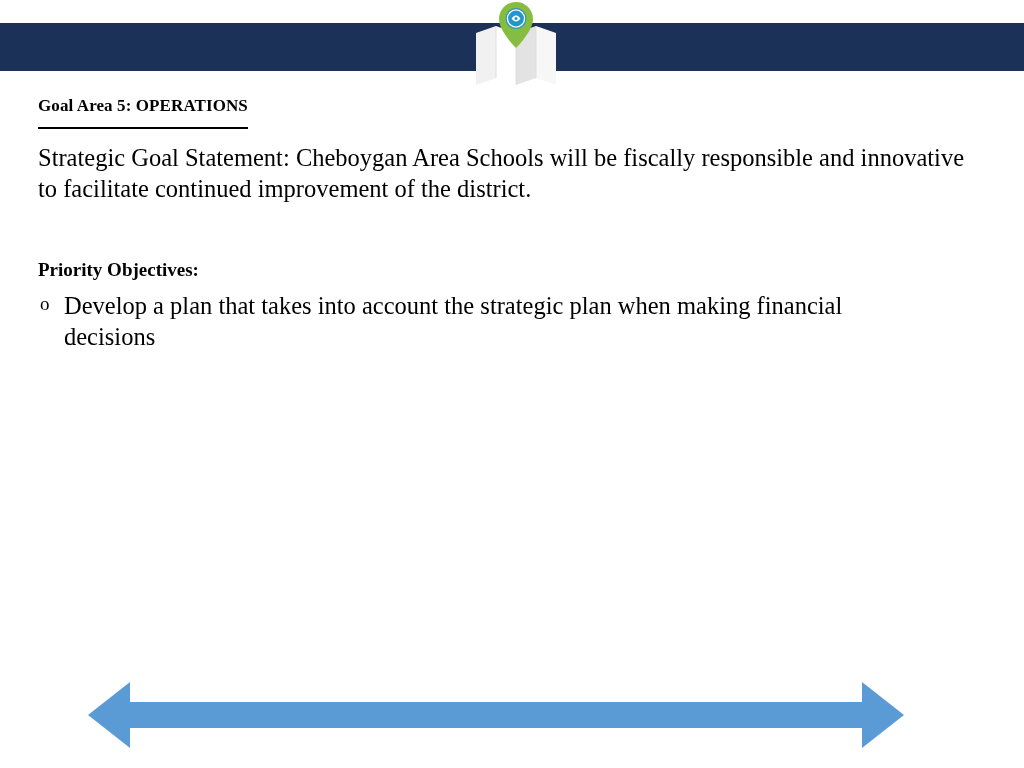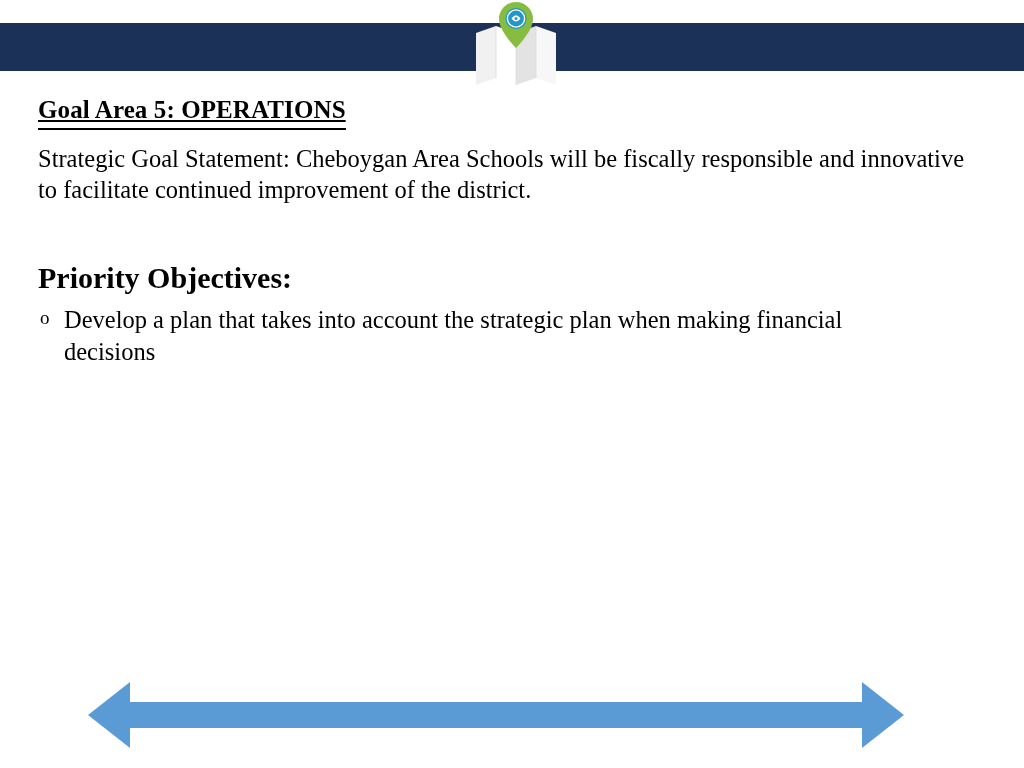--- a/index.html
+++ b/index.html
@@ -35,43 +35,42 @@
   }
 
   
   .content {
     position: absolute;
     left: 38px;
     top: 96px;
     width: 950px;
   }
   .goal-title {
-    font-size: 25px;
+    font-size: 17px;
     font-weight: bold;
     color: #000000;
     display: inline-block;
     border-bottom: 2.5px solid #000;
-    padding-bottom: 3px;
+    padding-bottom: 11px;
     line-height: 1.15;
     letter-spacing: 0.1px;
-    text-decoration: underline;
   }
   .statement {
     margin-top: 13px;
     font-size: 24.5px;
     color: #000000;
     line-height: 1.28;
     max-width: 945px;
   }
   .statement .lead {
     font-weight: normal;
   }
   .objectives-heading {
     margin-top: 55px;
-    font-size: 30px;
+    font-size: 19px;
     font-weight: bold;
     color: #000000;
     line-height: 1.2;
   }
   .objectives-list {
     margin: 8px 0 0 0;
     padding: 0;
     list-style: none;
   }
   .objectives-list li {

